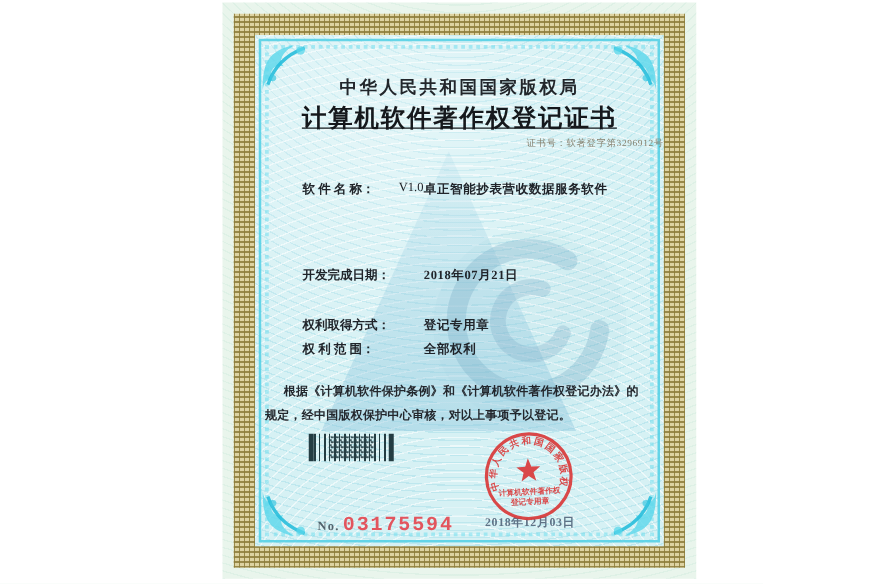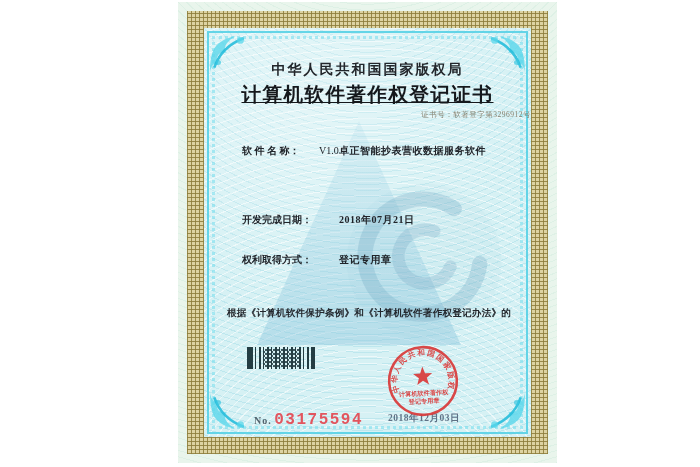--- a/index.html
+++ b/index.html
@@ -134,23 +134,27 @@
 
       <div class="frow" style="top:174px">
         <span class="lbl">开发完成日期：</span><span class="val">2018年07月21日</span>
       </div>
 
 
       <div class="frow" style="top:214px">
         <span class="lbl">权利取得方式：</span><span class="val">登记专用章</span>
       </div>
 
+      <div class="frow" style="top:233px">
+        <span class="lbl">权 利 范 围：</span><span class="val">全部权利</span>
+      </div>
 
 
       <div class="stmt" style="left:23px;top:279px">根据《计算机软件保护条例》和《计算机软件著作权登记办法》的</div>
+      <div class="stmt" style="left:8px;top:298px">规定，经中国版权保护中心审核，对以上事项予以登记。</div>
 
       <div class="barcode"></div>
 
       <svg class="seal" viewBox="0 0 100 100">
         <circle cx="50" cy="50" r="47" fill="none" stroke="#d93a3a" stroke-width="3.6"></circle>
         <defs>
           <path id="ringPath" d="M 17.4 65.2 A 36 36 0 1 1 82.6 65.2" fill="none"></path>
         </defs>
         <text font-size="10.5" fill="#d93a3a" font-weight="bold">
           <textPath href="#ringPath" startOffset="2" textLength="152" lengthAdjust="spacing">中华人民共和国国家版权局</textPath>

